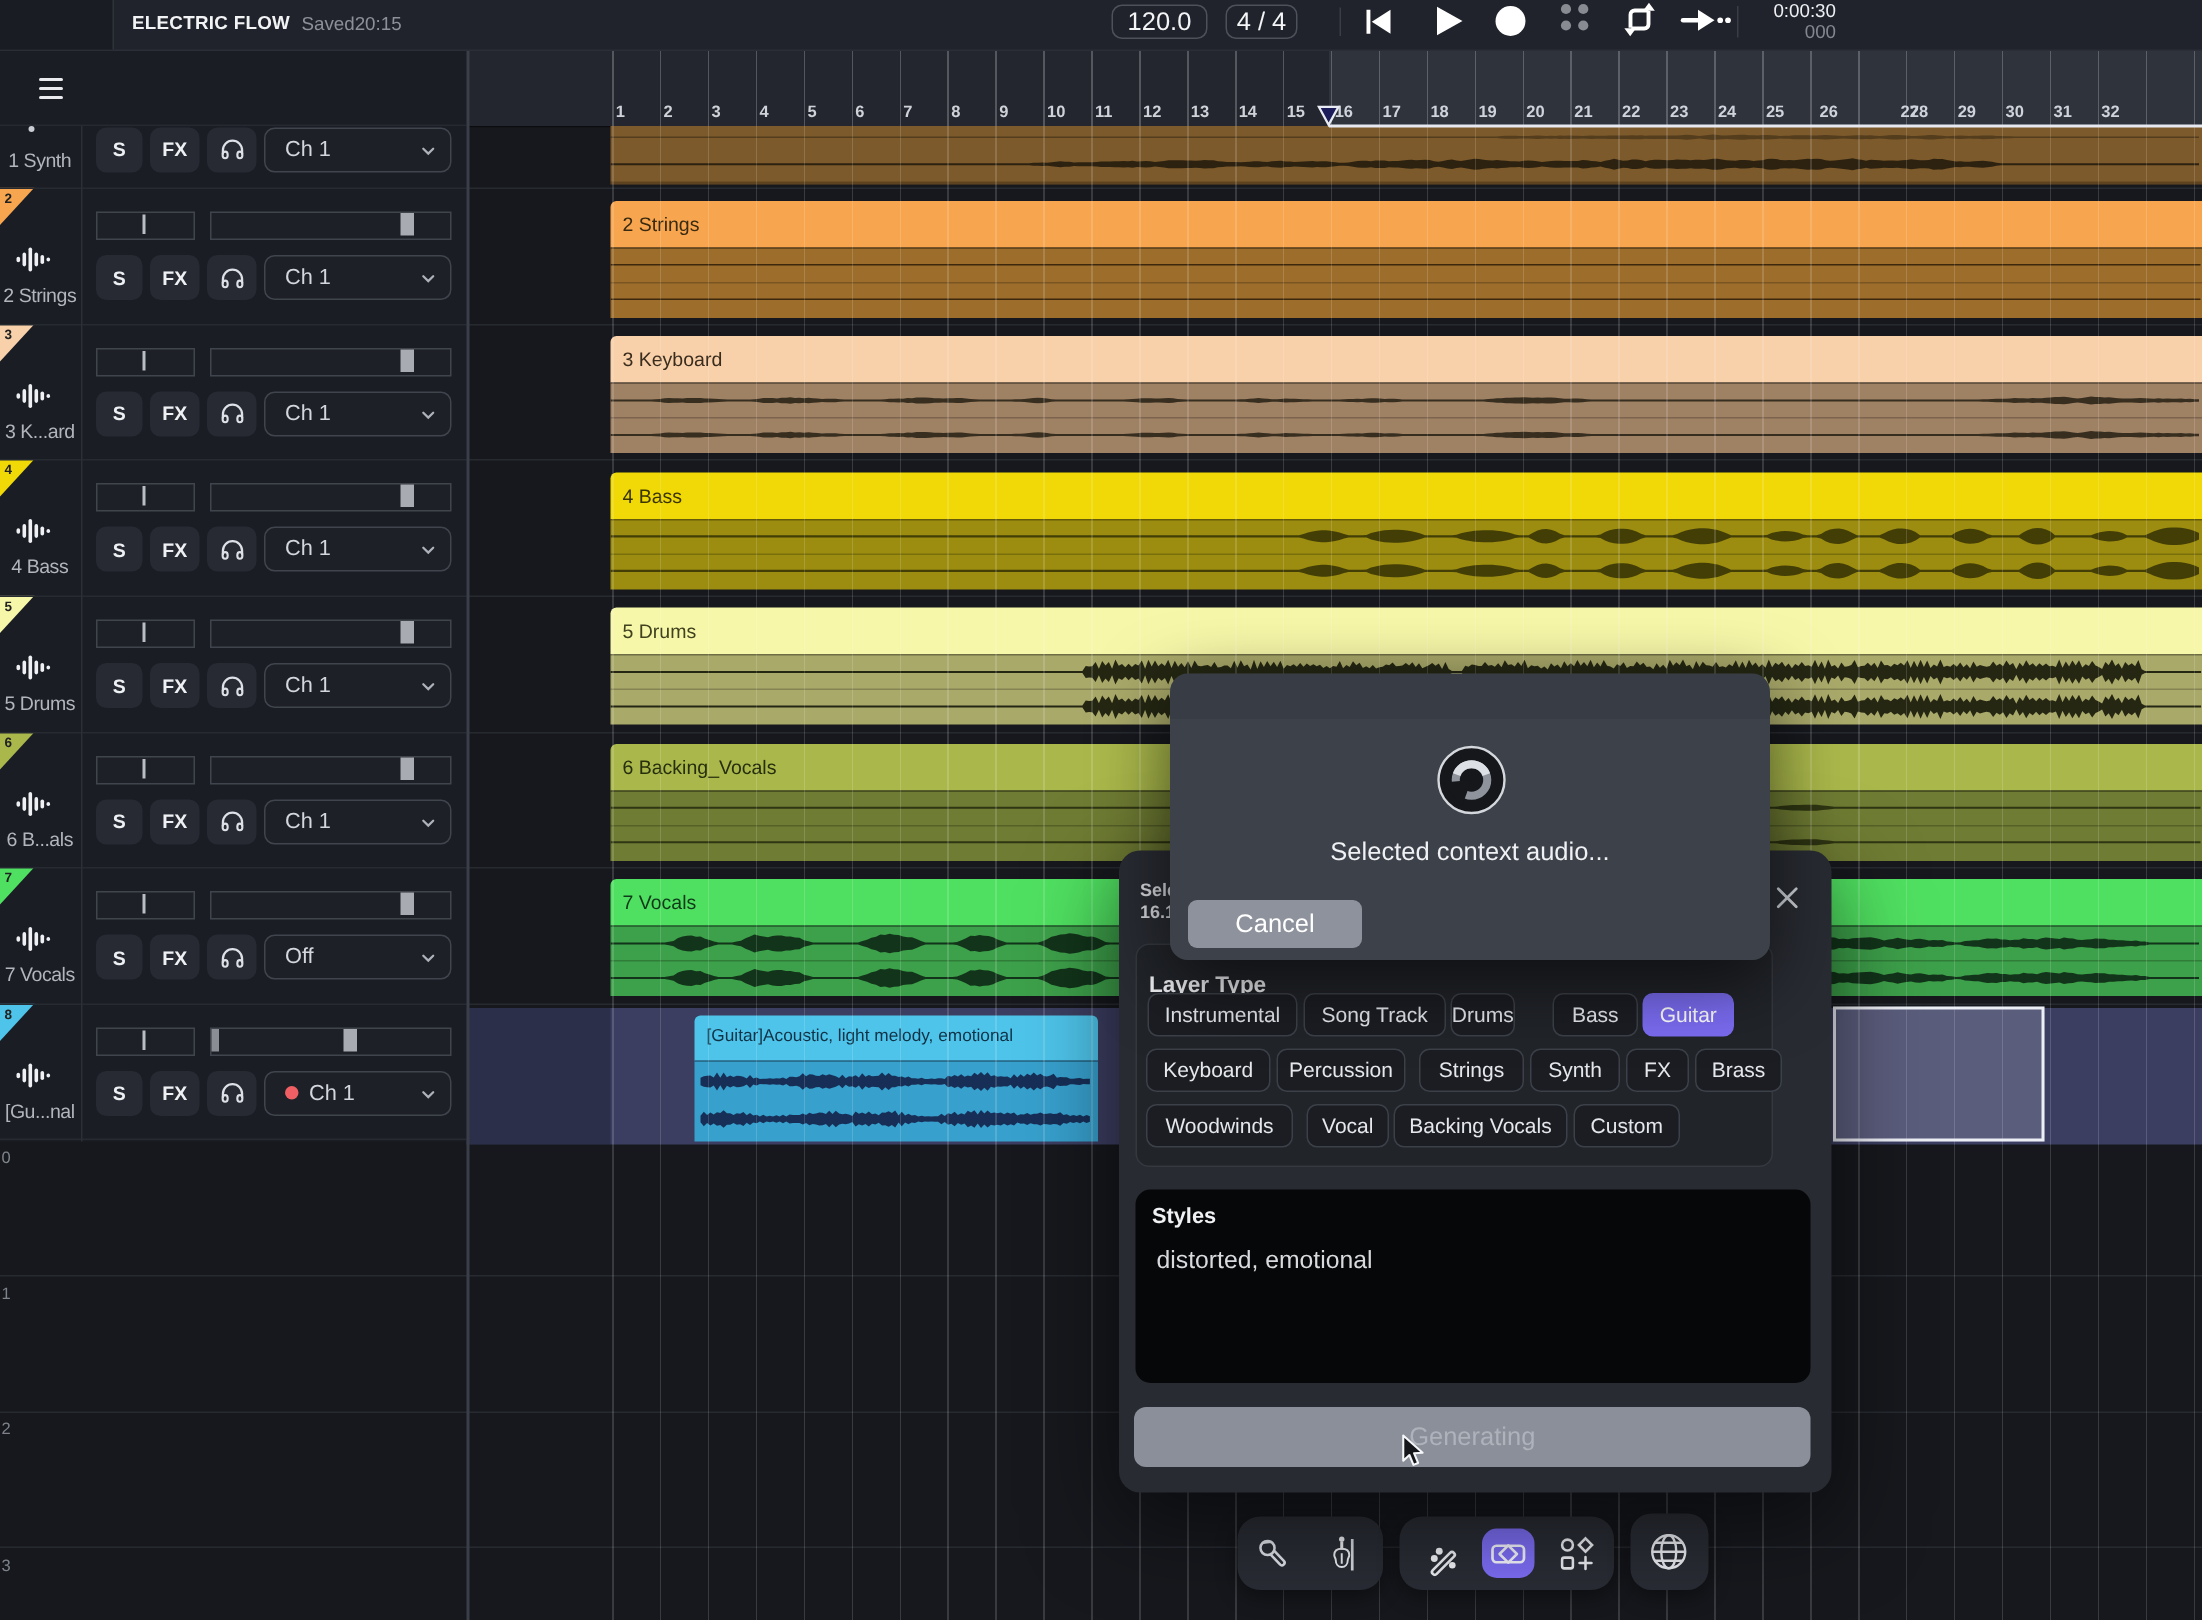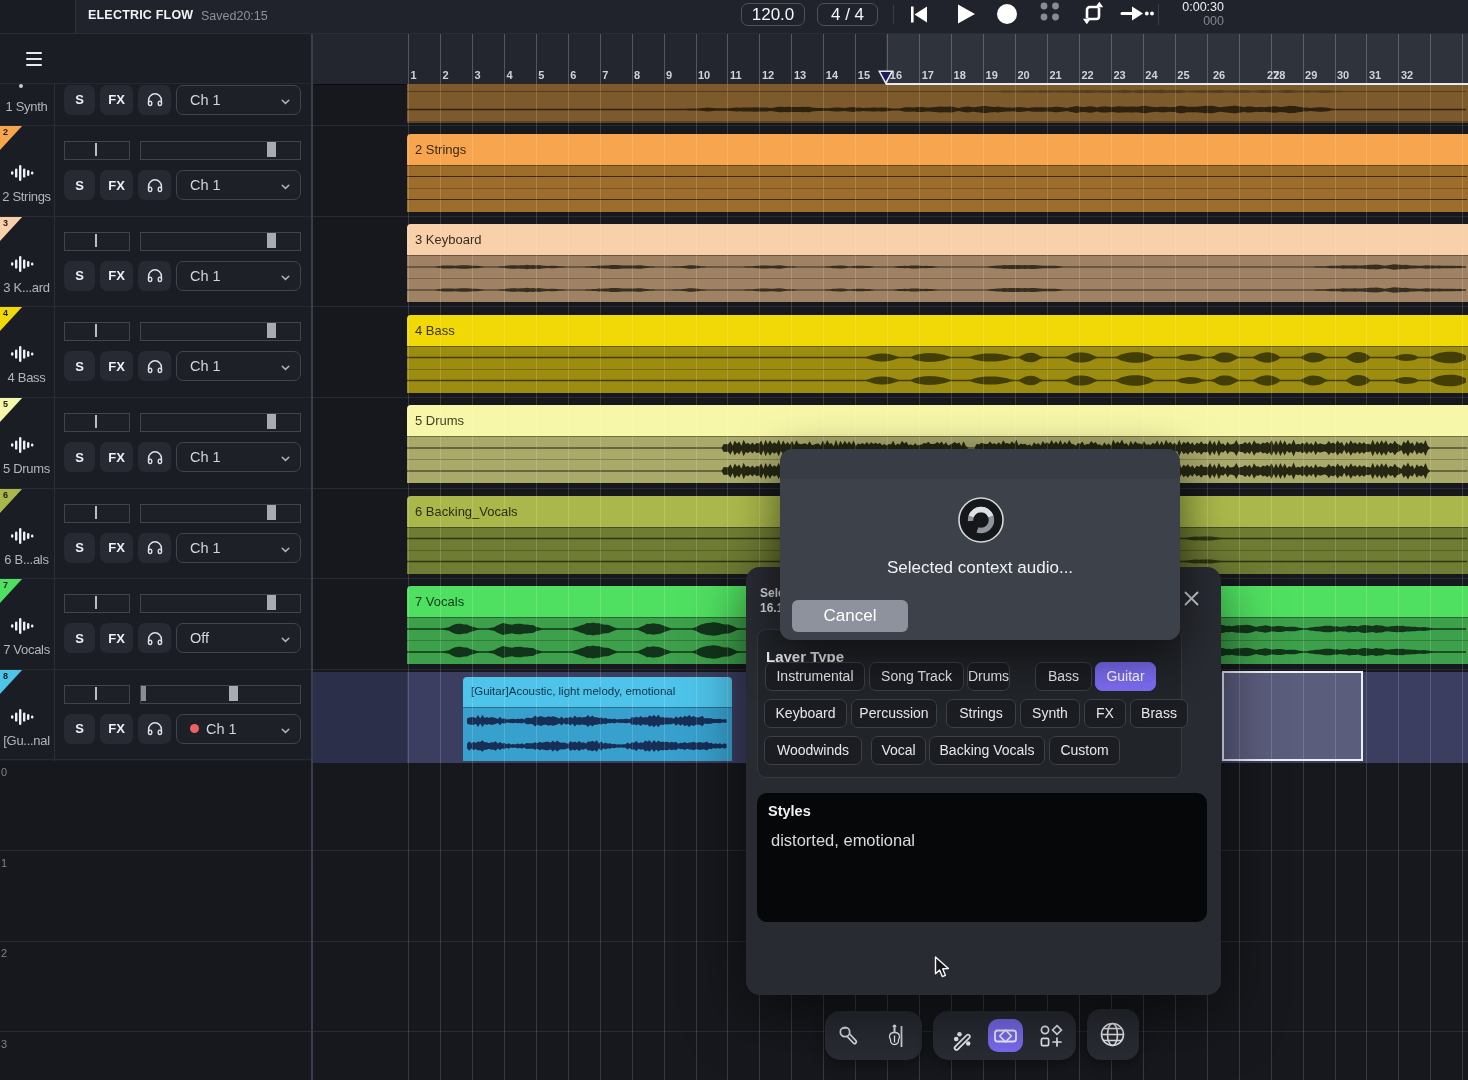--- a/index.html
+++ b/index.html
@@ -401,21 +401,21 @@
 <div class="abs" style="left:26px;top:52px;width:16px;height:2px;background:#e8eaee;border-radius:1px;"></div>
 <div class="abs" style="left:26px;top:58px;width:16px;height:2px;background:#e8eaee;border-radius:1px;"></div>
 <div class="abs" style="left:26px;top:64px;width:16px;height:2px;background:#e8eaee;border-radius:1px;"></div>
 <div class="abs" style="left:54px;top:84px;width:1px;height:677px;background:#2c2f37;"></div>
 <div class="abs" style="left:311px;top:33px;width:2px;height:1047px;background:#3a3e48;"></div>
 <div class="abs" style="left:0;top:0;width:1468px;height:33px;background:#20232b;border-bottom:1px solid #2b2e36;"></div>
 <div class="abs" style="left:0;top:0;width:75px;height:33px;background:#191c22;border-right:1px solid #2e323a;"></div>
 <div class="abs" style="left:88px;top:8px;font-size:12.5px;font-weight:bold;color:#f2f3f5;letter-spacing:0.2px;">ELECTRIC FLOW</div>
 <div class="abs" style="left:201px;top:9px;font-size:12.5px;color:#8d9098;">Saved20:15</div>
 <div class="abs" style="left:741px;top:3px;width:64px;height:23px;border:1.5px solid #4d515b;border-radius:7px;box-sizing:border-box;display:flex;align-items:center;justify-content:center;font-size:17px;font-weight:500;color:#f4f5f7;">120.0</div>
-<div class="abs" style="left:817px;top:3px;width:61px;height:23px;border:1.5px solid #4d515b;border-radius:7px;box-sizing:border-box;display:flex;align-items:center;justify-content:center;font-size:17px;font-weight:500;color:#f4f5f7;">4 / 4</div>
+<div class="abs" style="left:817px;top:3px;width:48px;height:23px;border:1.5px solid #4d515b;border-radius:7px;box-sizing:border-box;display:flex;align-items:center;justify-content:center;font-size:17px;font-weight:500;color:#f4f5f7;">4 / 4</div>
 <div class="abs" style="left:893px;top:5px;width:1px;height:19px;background:#3a3d45;"></div>
 <svg class="abs" style="left:908px;top:4px;" width="22" height="21" viewBox="0 0 22 21">
 <rect x="3" y="2.5" width="2.6" height="16" fill="#fff"></rect>
       <polygon points="19,2.5 19,18.5 6.5,10.5" fill="#fff"></polygon>
     </svg>
 <svg class="abs" style="left:955px;top:3px;" width="22" height="22" viewBox="0 0 22 22">
 <polygon points="3,1.5 20,11 3,20.5" fill="#fff"></polygon>
     </svg>
 <div class="abs" style="left:997px;top:4px;width:20px;height:20px;border-radius:50%;background:#fff;"></div>
 <svg class="abs" style="left:1038px;top:0px;" width="24" height="24" viewBox="0 0 24 24">
@@ -520,20 +520,21 @@
 <div class="chip" style="left:1020px;top:698.5px;width:60px;">Synth</div>
 <div class="chip" style="left:1084px;top:698.5px;width:42px;">FX</div>
 <div class="chip" style="left:1130px;top:698.5px;width:58px;">Brass</div>
 <div class="chip" style="left:764px;top:735.5px;width:98px;">Woodwinds</div>
 <div class="chip" style="left:871px;top:735.5px;width:55px;">Vocal</div>
 <div class="chip" style="left:929px;top:735.5px;width:116px;">Backing Vocals</div>
 <div class="chip" style="left:1049px;top:735.5px;width:71px;">Custom</div>
 <div class="abs" style="left:757px;top:793px;width:450px;height:129px;background:#060708;border-radius:10px;"></div>
 <div class="abs" style="left:768px;top:803px;font-size:14.5px;font-weight:bold;color:#f0f1f4;">Styles</div>
 <div class="abs" style="left:771px;top:831px;font-size:16.5px;color:#d8dade;">distorted, emotional</div>
+<div class="abs" style="left:756px;top:938px;width:451px;height:40px;background:#8b8f99;border-radius:8px;display:flex;align-items:center;justify-content:center;font-size:17px;font-weight:500;color:#aeb2bb;">Generating</div>
 <div class="abs" style="left:780px;top:449px;width:400px;height:191px;background:linear-gradient(#383c44 0 30px,#3d414a 30px);border-radius:12px;box-shadow:0 14px 48px rgba(0,0,0,0.6);"></div>
 <svg class="abs" style="left:957px;top:496px;" width="48" height="48" viewBox="0 0 48 48">
 <circle cx="24" cy="24" r="22" fill="#15171b" stroke="#d4d7dc" stroke-width="1.6"></circle>
 <circle cx="24" cy="24" r="10.5" fill="none" stroke="#8e939c" stroke-width="5.4"></circle>
 <path d="M14.13 20.41 A10.5 10.5 0 0 1 33.87 20.41" fill="none" stroke="#dde0e5" stroke-width="5.4" stroke-linecap="butt"></path>
 <polygon points="24,24 5.17,25.65 17.54,41.76" fill="#15171b"></polygon>
 </svg>
 <div class="abs" style="left:780px;top:558px;width:400px;text-align:center;font-size:17px;font-weight:500;color:#f0f1f4;">Selected context audio...</div>
 <div class="abs" style="left:792px;top:600px;width:116px;height:32px;background:#8e929c;border-radius:6px;display:flex;align-items:center;justify-content:center;font-size:17px;font-weight:500;color:#fff;">Cancel</div>
 <svg class="abs" style="left:934px;top:956px;" width="17" height="23" viewBox="0 0 17 23">

